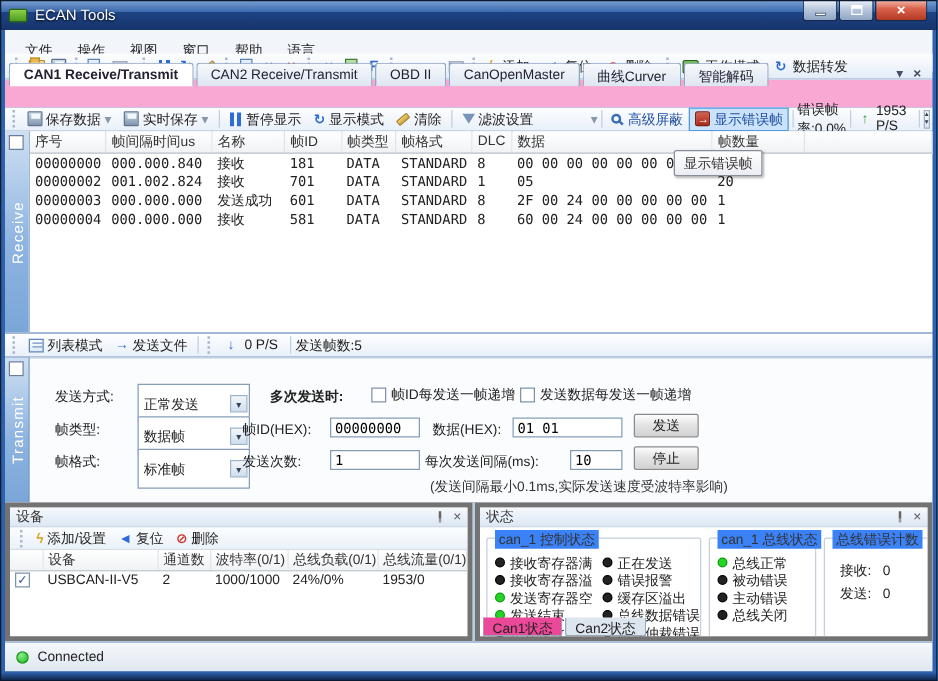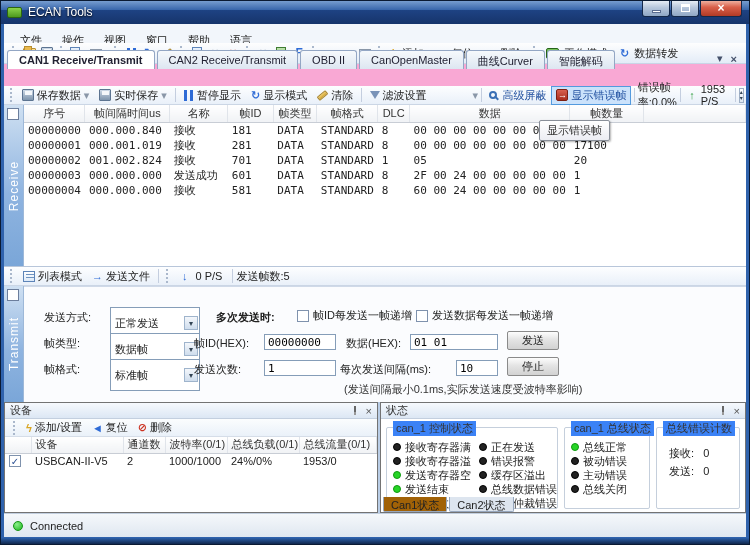--- a/index.html
+++ b/index.html
@@ -75,21 +75,21 @@
     display:flex;flex-direction:column;align-items:center;justify-content:center;font-size:6px;line-height:6px;color:#345}
 
   
   #rxtable{top:105px;height:161px;background:#fff;display:flex;position:relative}
   .vstrip{width:20px;background:linear-gradient(180deg,#cfe0f2,#8fb4e0 55%,#7aa6d8);position:relative;flex:none;border-right:1px solid #9db8d8}
   .pbox{position:absolute;top:3px;left:3px;width:12px;height:12px;background:#fff;border:1px solid #6c7e9c}
   .vlabel{position:absolute;top:50%;left:50%;transform:translate(-50%,-50%) ;writing-mode:vertical-rl;text-orientation:mixed;
     color:#fff;font-size:12px;letter-spacing:1px;transform:translate(-50%,-50%) rotate(180deg)}
   table.grid{border-collapse:collapse;table-layout:fixed;font-size:11px;align-self:flex-start}
   table.grid th{height:17px;background:linear-gradient(#fff,#f0f2f5);border-right:1px solid #e0e4ea;border-bottom:1px solid #c8cdd5;
-    font-weight:normal;text-align:center;padding:0 4px;color:#333;white-space:nowrap;overflow:hidden}
+    font-weight:normal;text-align:left;padding:0 4px;color:#333;white-space:nowrap;overflow:hidden}
   table.grid td{height:13px;padding:0 4px;white-space:nowrap;overflow:hidden;color:#222;
     font-family:"DejaVu Sans Mono","DejaVu Sans",monospace;font-size:11px}
   .tooltip{position:absolute;left:535px;top:15px;padding:2px 7px;background:linear-gradient(#fff,#ecedf3);
     border:1px solid #898f99;border-radius:2px;box-shadow:1px 1px 2px rgba(0,0,0,.3);color:#333;z-index:6;white-space:nowrap}
 
   
   #sendbar{top:266px;height:20px;background:linear-gradient(#fdfeff,#e9f0f9);border-top:1px solid #b8c6da;
     border-bottom:1px solid #cbd6e5;display:flex;align-items:center;padding:0 2px}
 
   
@@ -104,21 +104,21 @@
     font-family:"DejaVu Sans Mono","DejaVu Sans",monospace;background:#fff}
   .pbtn{position:absolute;width:52px;height:19px;background:linear-gradient(#fdfdfd,#e4e4e4 45%,#d2d2d2);
     border:1px solid #8a8a8a;border-radius:2px;display:flex;align-items:center;justify-content:center}
   .cbrow{position:absolute;display:flex;align-items:center;white-space:nowrap}
   .cb{display:inline-flex;align-items:center;justify-content:center;width:12px;height:12px;background:#fff;
     border:1px solid #7f92ad;margin-right:4px;font-size:10px;color:#2a4f92;flex:none}
   .note{position:absolute;color:#333;white-space:nowrap}
 
   
   #bottom{top:402px;height:111px;background:#b9cde6;display:flex;gap:2px}
-  .panel{border:1px solid #737373;background:#fff;display:flex;flex-direction:column;overflow:hidden}
+  .panel{border:4px solid #737373;background:#fff;display:flex;flex-direction:column;overflow:hidden}
   #devpanel{width:374px}
   #stpanel{flex:1}
   .ptitle{height:16px;background:linear-gradient(#f6f9fd,#dce7f4);border-bottom:1px solid #c3cfdf;
     display:flex;align-items:center;padding:0 5px;color:#333;flex:none}
   .ptitle .pright{margin-left:auto;display:flex;gap:6px;align-items:center;color:#555}
   .pinicon{position:relative;width:10px;height:10px}
   .pinicon::before{content:"";position:absolute;left:4px;top:0;width:2px;height:6px;background:#666}
   .pinicon::after{content:"";position:absolute;left:4px;top:6px;width:2px;height:3px;background:#999}
   .dtoolbar{height:18px;display:flex;align-items:center;padding:0 4px;background:linear-gradient(#fbfdfe,#eaf1f9);
     border-bottom:1px solid #d5dde8;flex:none}
@@ -130,21 +130,21 @@
   .group{position:absolute;border:1px solid #c5cfdc;border-radius:2px}
   .gtitle{position:absolute;top:-7px;left:6px;background:#3b82f6;padding:0 3px;color:#333;white-space:nowrap}
   .sitem{display:flex;align-items:center;gap:4px;height:14px;white-space:nowrap}
   .dot{width:8px;height:8px;border-radius:50%;flex:none}
   .dot.on{background:#26d426;border:1px solid #0f9a0f}
   .dot.off{background:#222;border:1px solid #000}
   .col{position:absolute;top:12px}
   .stabs{position:absolute;left:2px;bottom:0;display:flex;gap:2px;align-items:flex-start}
   .stab{height:15px;padding:1px 7px;border:1px solid #97a7bd;border-top:none;background:#dde5ef;
     border-radius:0 0 2px 2px;white-space:nowrap}
-  .stab.active{background:#a16207}
+  .stab.active{background:#ec4899}
   .errline{position:absolute;white-space:nowrap;color:#222}
 
   
   #statusbar{top:513px;height:24px;background:linear-gradient(#f5f8fb,#dfe7f0);border-top:1px solid #c2cfdf;
     display:flex;align-items:center;padding-left:9px;gap:7px}
   .greendot{width:10px;height:10px;border-radius:50%;background:radial-gradient(circle at 35% 30%,#8af08a,#1db51d);border:1px solid #139413}
   #bottomedge{position:absolute;left:0;top:538px;width:750px;height:7px;background:linear-gradient(#2c5fa8,#0c1e3e)}
 </style>
 </head>
 <body>
@@ -349,32 +349,20 @@
           <td>接收</td>
           <td>181</td>
           <td>DATA</td>
           <td>STANDARD</td>
           <td>8</td>
           <td>00 00 00 00 00 00 00 00</td>
           <td>17100</td>
           <td></td>
         </tr>
 
-        <tr>
-          <td>00000001</td>
-          <td>000.001.019</td>
-          <td>接收</td>
-          <td>281</td>
-          <td>DATA</td>
-          <td>STANDARD</td>
-          <td>8</td>
-          <td>00 00 00 00 00 00 00 00</td>
-          <td>17100</td>
-          <td></td>
-        </tr>
 
         <tr>
           <td>00000002</td>
           <td>001.002.824</td>
           <td>接收</td>
           <td>701</td>
           <td>DATA</td>
           <td>STANDARD</td>
           <td>1</td>
           <td>05</td>

